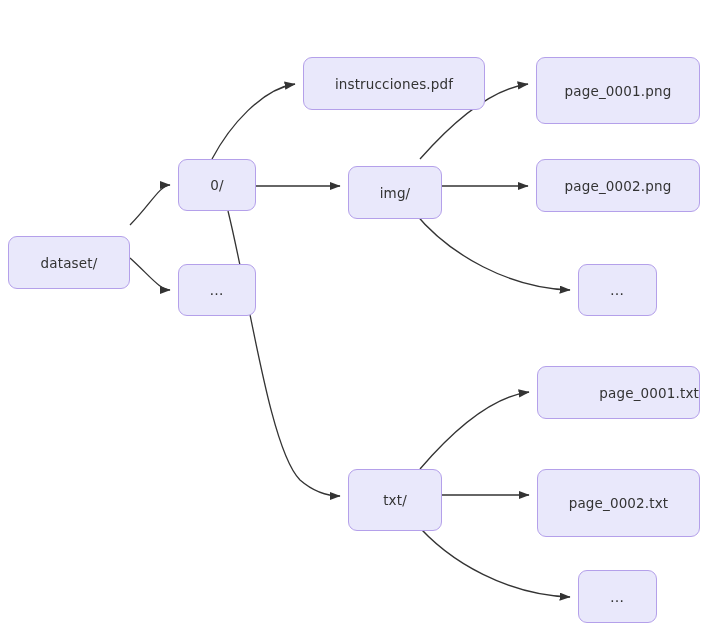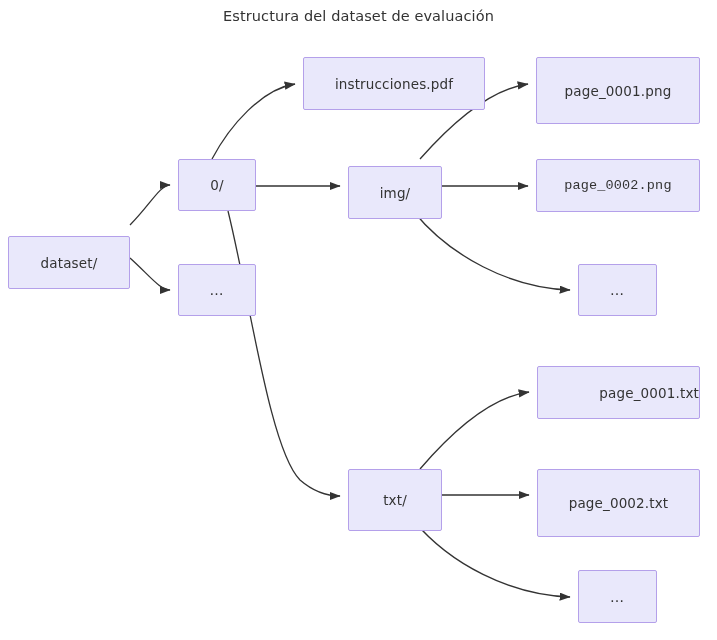--- a/index.html
+++ b/index.html
@@ -30,40 +30,39 @@
     left: 0;
     top: 0;
     width: 717px;
     height: 640px;
   }
   .node {
     position: absolute;
     box-sizing: border-box;
     background: #e9e8fb;
     border: 1.4px solid #b4a0ea;
-    border-radius: 2px;
+    border-radius: 9px;
     display: flex;
     align-items: center;
     justify-content: center;
     color: #333333;
     font-size: 13.5px;
     letter-spacing: 0.15px;
     white-space: nowrap;
   }
   .node.ellipsis {
     font-size: 14px;
     letter-spacing: 1px;
   }
 </style>
 </head>
 <body>
 
 <div id="canvas">
 
-  <div id="title">Estructura del dataset de evaluación</div>
 
   <svg id="edges" viewBox="0 0 717 640" xmlns="http://www.w3.org/2000/svg">
     <defs>
       <marker id="arrow" markerWidth="9" markerHeight="9" refX="8" refY="3.2" orient="auto" markerUnits="strokeWidth">
         <path d="M0,0 L0,6.4 L8.5,3.2 z" fill="#333333"></path>
       </marker>
     </defs>
     <g id="edge-paths" fill="none" stroke="#333333" stroke-width="1.3">
         <path d="M 130 225 C 150 205, 160 185, 170 185" marker-end="url(#arrow)"></path>
         <path d="M 130 258 C 150 276, 160 290, 170 290" marker-end="url(#arrow)"></path>
@@ -94,21 +93,21 @@
       </div>
       <div class="node" style="left: 348px; top: 166px; width: 94px; height: 53px;">
         <span>img/</span>
       </div>
       <div class="node" style="left: 348px; top: 469px; width: 94px; height: 62px;">
         <span>txt/</span>
       </div>
       <div class="node" style="left: 536px; top: 57px; width: 164px; height: 67px;">
         <span>page_0001.png</span>
       </div>
-      <div class="node" style="left: 536px; top: 159px; width: 164px; height: 53px; font-family: Liberation Mono, monospace;">
+      <div class="node" style="left: 536px; top: 159px; width: 164px; height: 53px;">
         <span>page_0002.png</span>
       </div>
       <div class="node ellipsis" style="left: 578px; top: 264px; width: 79px; height: 52px;">
         <span>…</span>
       </div>
       <div class="node" style="left: 537px; top: 366px; width: 163px; height: 53px; justify-content: flex-end;">
         <span>page_0001.txt</span>
       </div>
       <div class="node" style="left: 537px; top: 469px; width: 163px; height: 68px;">
         <span>page_0002.txt</span>

